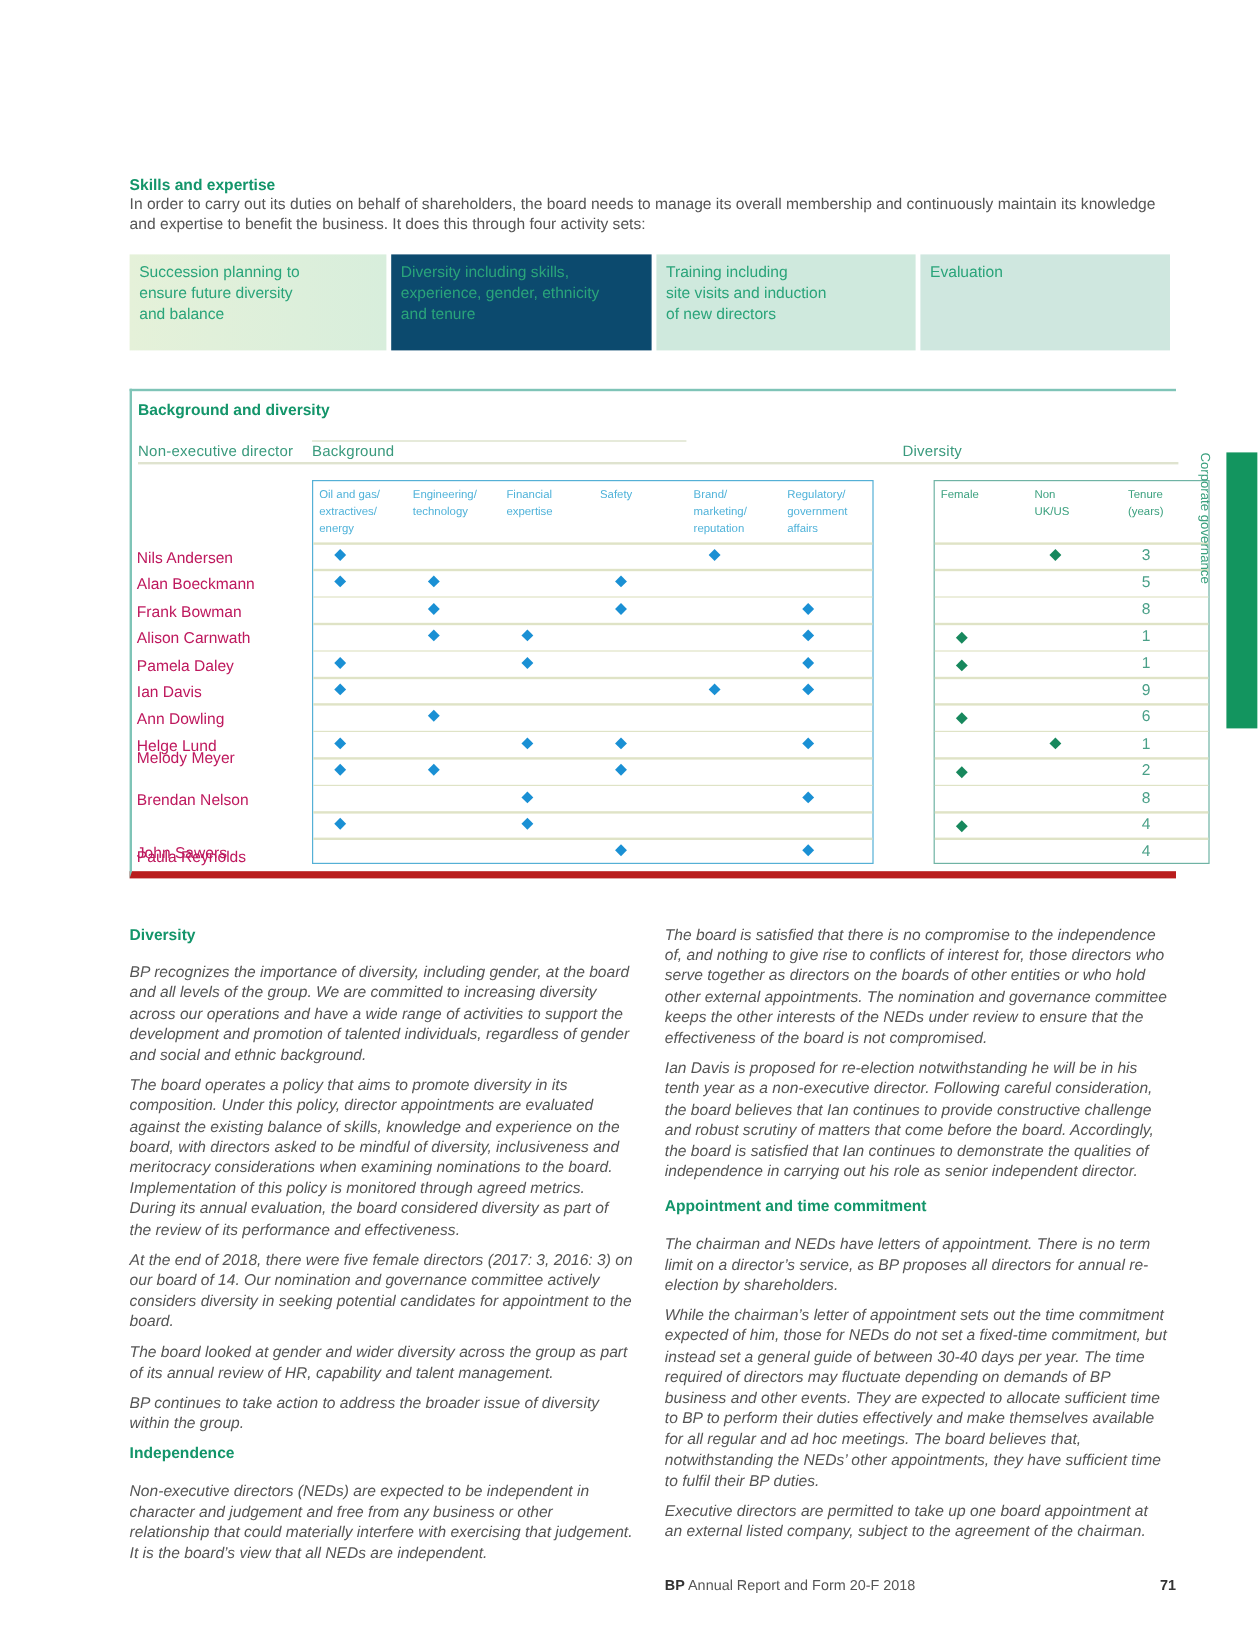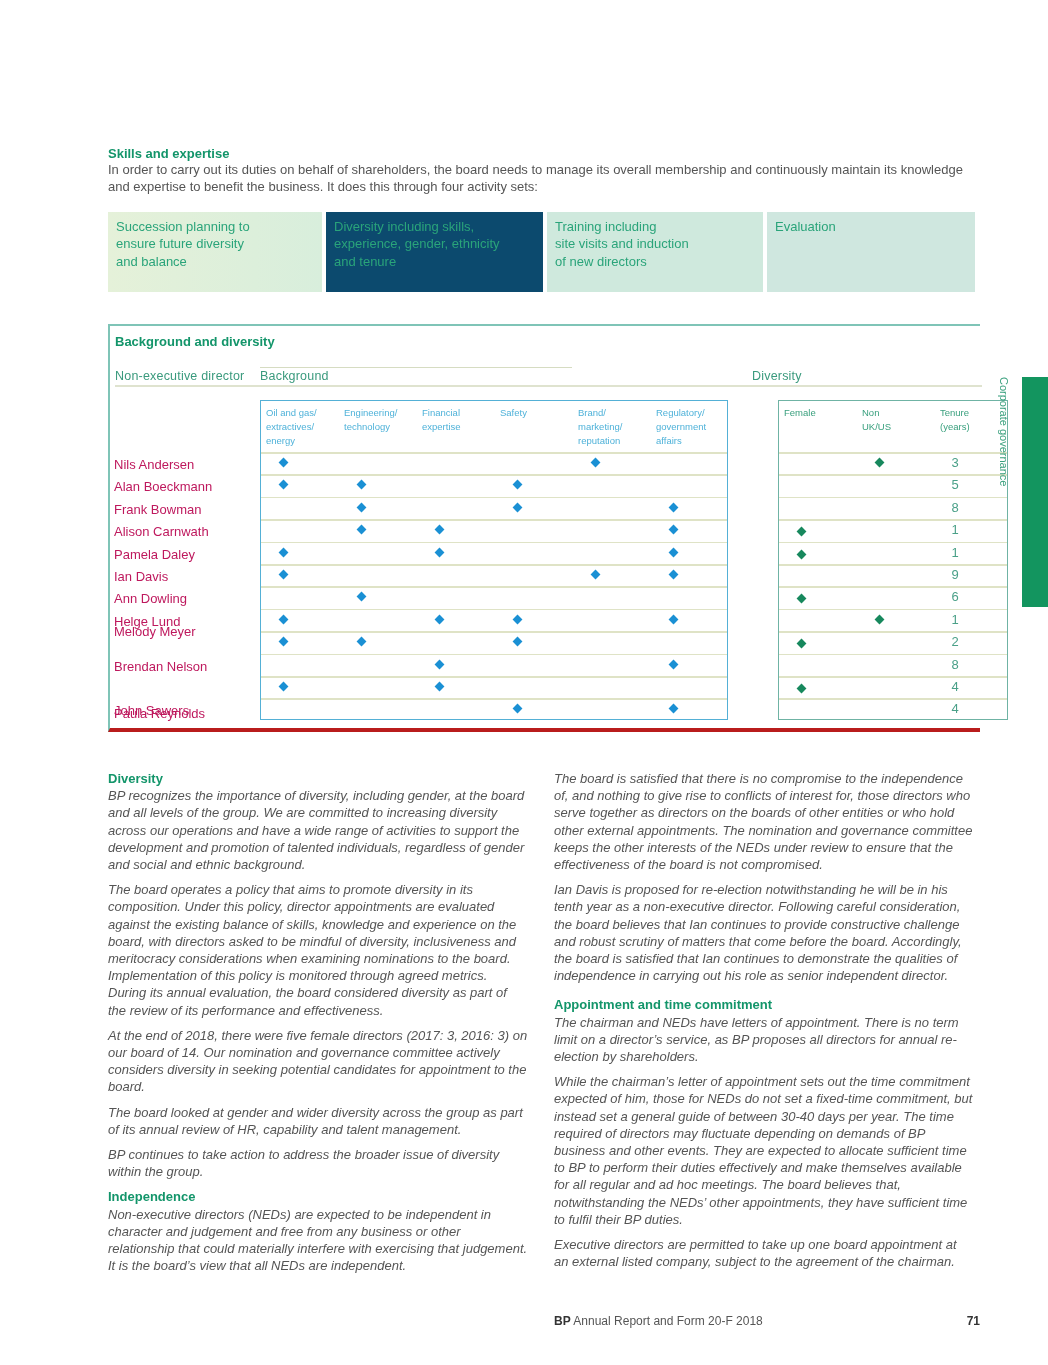--- a/index.html
+++ b/index.html
@@ -16,21 +16,21 @@
   .boxes { left:108px; top:212px; width:872px; height:80px; display:flex; gap:4px; }
   .box { flex:0 0 auto; height:80px; box-sizing:border-box; padding:6px 8px; font-size:13px;
          line-height:17.3px; color:#2aa47a; }
   .box1 { width:214px; background:linear-gradient(90deg,#e5f1d9,#d8eedc); }
   .box2 { width:217px; background:#0c4a6e; }
   .box3 { width:216px; background:#cfe9dd; }
   .box4 { width:208px; background:#cfe7df; }
 
   
   .bd { left:108px; top:324px; width:872px; height:408px; box-sizing:border-box;
-        border-top:2px solid #7fc4b7; border-left:2px solid #7fc4b7; border-bottom:4px solid #b91c1c; }
+        border-top:2px solid #7fc4b7; border-left:2px solid #7fc4b7; border-bottom:6px solid #b91c1c; }
   .bd-title { position:absolute; left:5px; top:8px; font-size:13px; font-weight:bold; color:#13956a; }
   .col-head { position:absolute; top:43px; font-size:12.5px; color:#3a9a7d; letter-spacing:0.2px; }
   .thin-line { position:absolute; height:1px; background:#d6dcc2; }
   .thick-line { position:absolute; height:2px; background:#dfe3cf; }
 
   .grid-bg { position:absolute; left:150px; top:74px; width:468px; height:320px; box-sizing:border-box;
              border:1.5px solid #54b0d6; }
   .grid-dv { position:absolute; left:668px; top:74px; width:230px; height:320px; box-sizing:border-box;
              border:1.5px solid #6fb3a4;padding-left:20px; }
   .sub-head { position:absolute; top:5px; font-size:9.5px; line-height:14px; color:#4fb2d9; }
@@ -41,21 +41,21 @@
   .dia-b { background:#1a90d4; }
   .dia-g { background:#17885d; }
   .tenure { position:absolute; font-size:13px; color:#4aa088; width:20px; text-align:center; }
 
   
   .col { top:770px; width:420px; }
   .col-left { left:108px; }
   .col-right { left:554px; }
   .col p { margin:0 0 8px 0;font-style:italic; }
   .col .h-green { margin:0; line-height:17.2px; }
-  .col .after-h { margin-top:0; }
+  .col .after-h { margin-top:14px; }
 
   .side-tab { left:1022px; top:377px; width:26px; height:230px; background:#13955f; }
   .side-label { left:996px; top:377px; width:24px; height:230px; }
   .side-label span { position:absolute; left:14px; top:0; transform-origin:0 0; transform:rotate(90deg);
                      white-space:nowrap; font-size:11px; color:#3aa07e; }
 
   .footer { left:554px; top:1314px; width:426px; font-size:12px; color:#555; }
   .footer b { color:#333; }
   .pagenum { position:absolute; right:0; top:0; font-weight:bold; color:#333; }
 </style>

